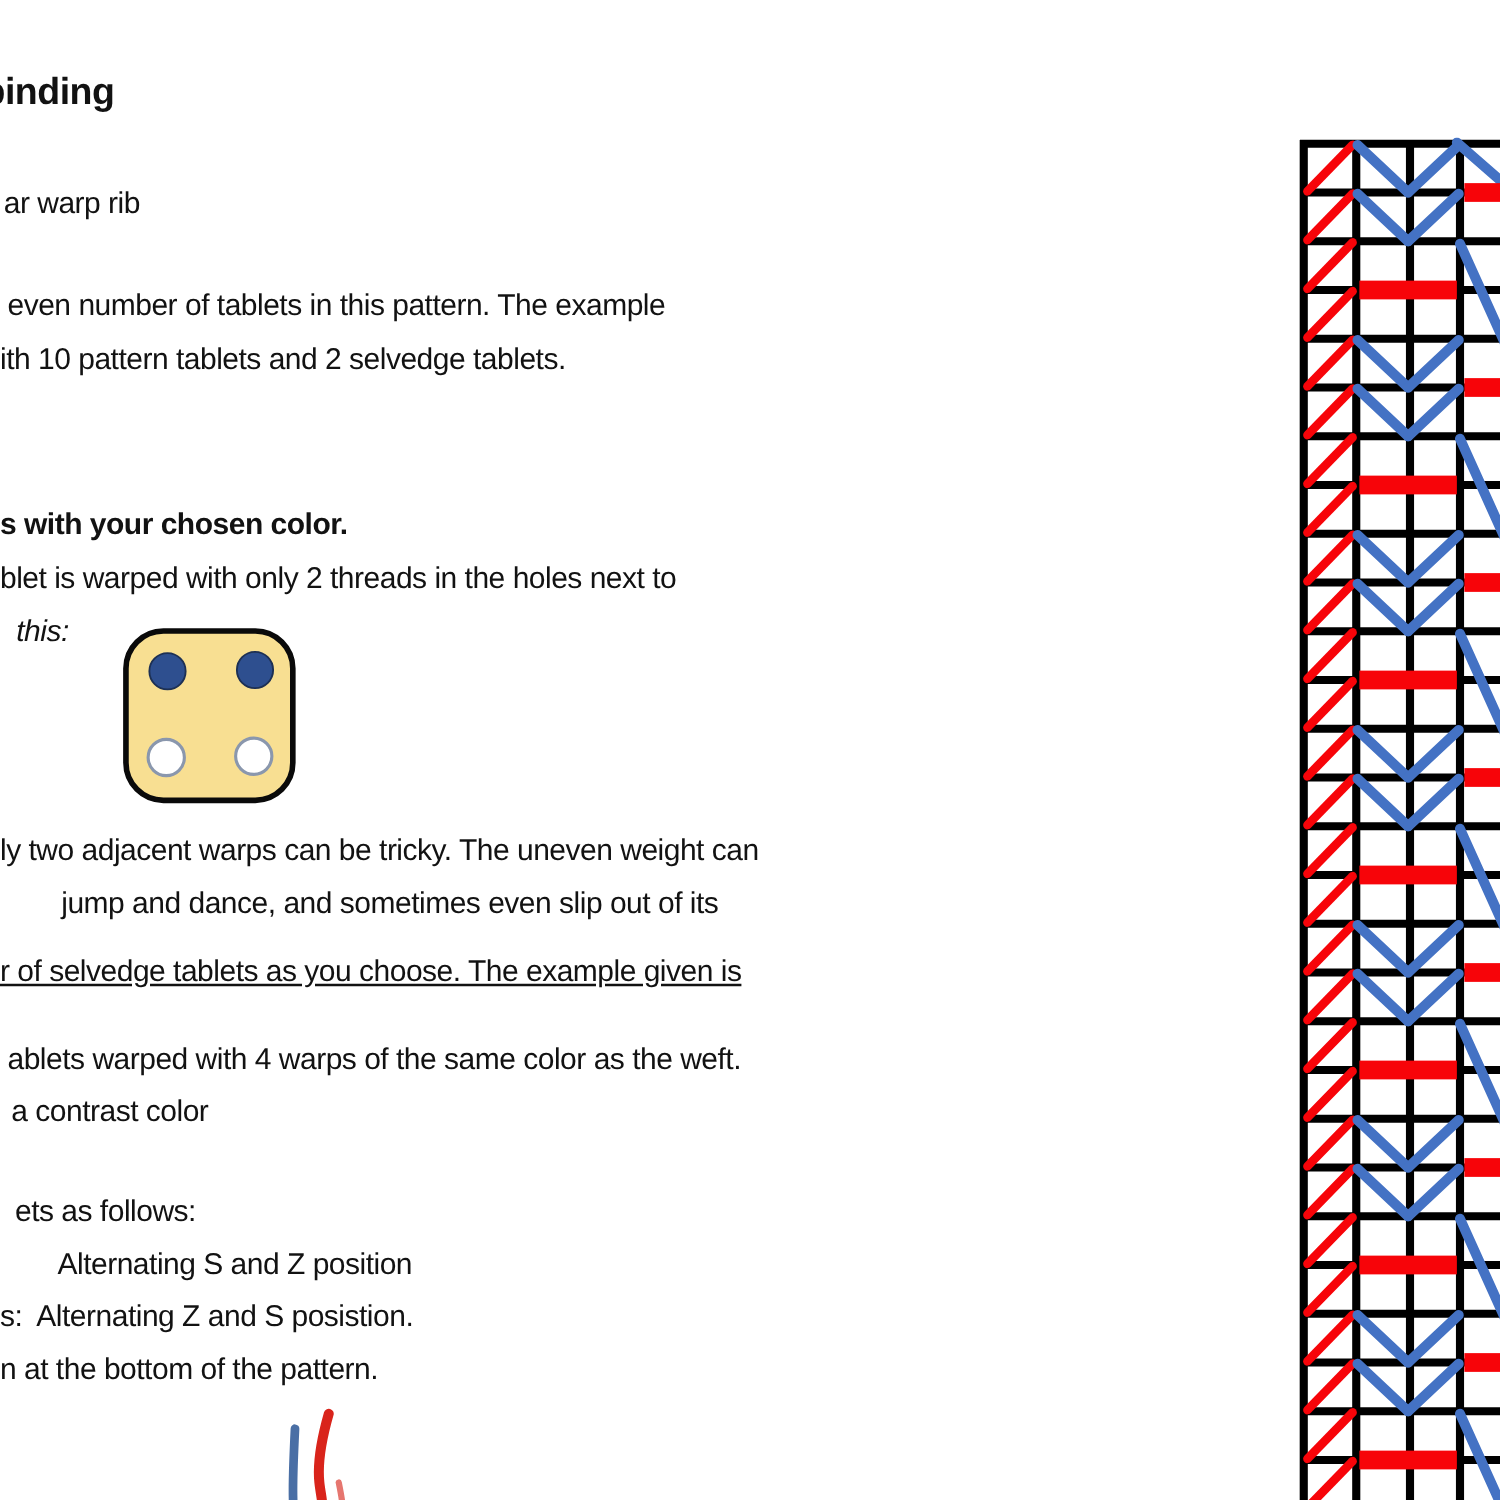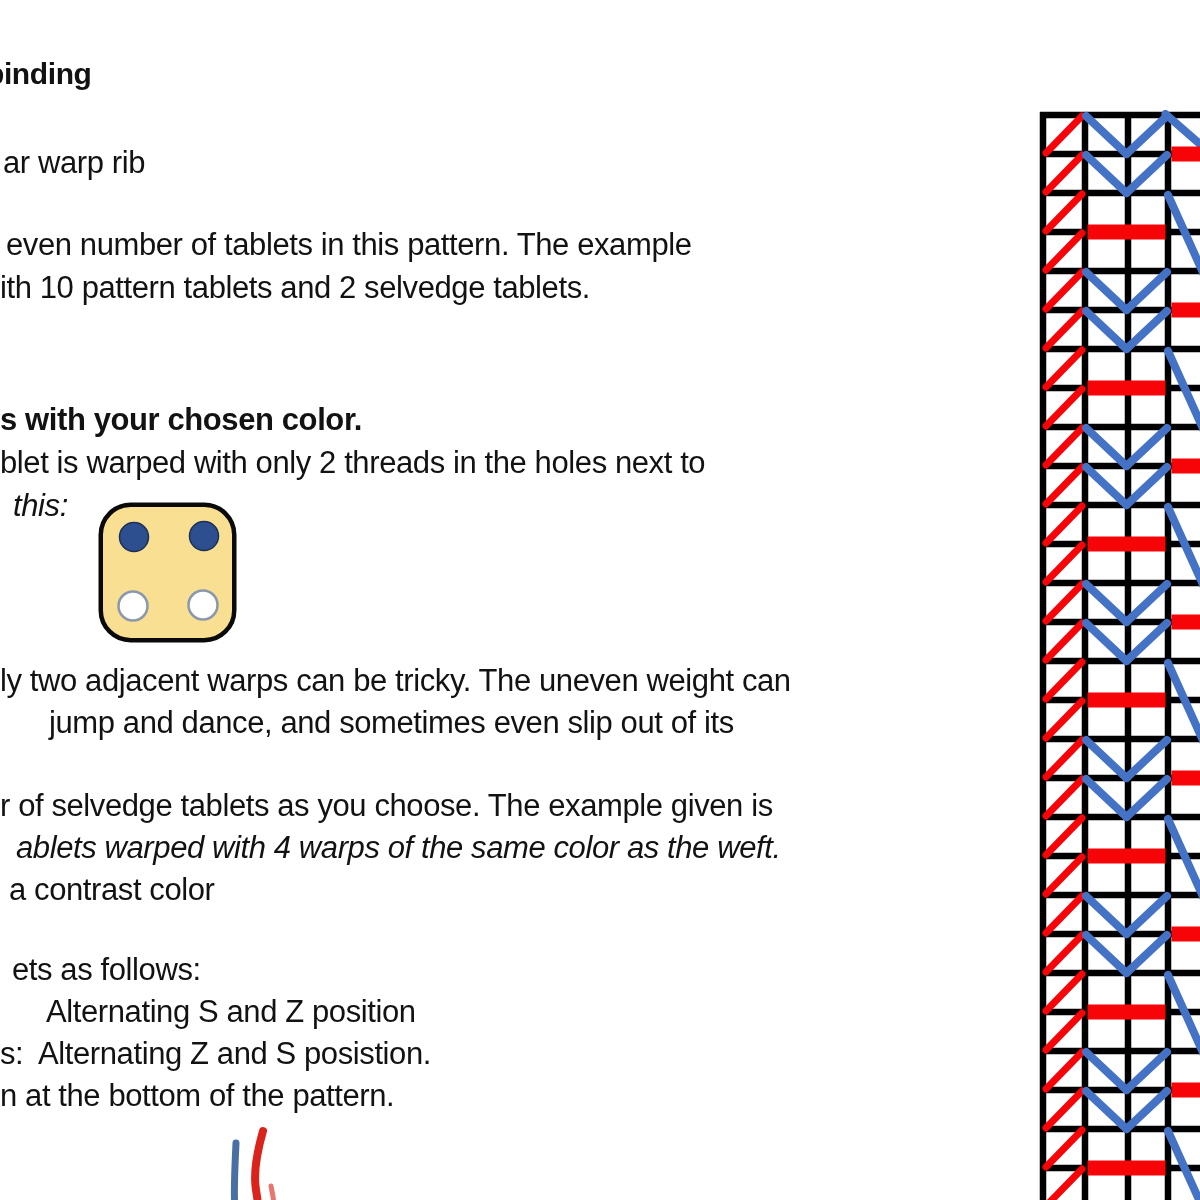--- a/index.html
+++ b/index.html
@@ -1,42 +1,42 @@
 <!DOCTYPE html>
 <html><head>
 <meta charset="utf-8">
 <style>
   html,body{margin:0;padding:0;}
   .page{
     position:relative;width:1200px;height:1200px;background:#ffffff;
     overflow:hidden;font-family:"Liberation Sans",sans-serif;color:#121212;
   }
   .tline{
-    position:absolute;white-space:pre;font-size:31px;line-height:33px;
+    position:absolute;white-space:pre;font-size:24px;line-height:33px;
     letter-spacing:-0.4px;color:#121212;
   }
   .tline.bold{font-weight:bold;font-size:30px;}
   svg{position:absolute;display:block;}
 </style>
 </head>
 <body>
 
 <div class="page">
   <div id="text-layer">
       <div class="tline bold" style="left: -14px; top: 57px;">binding</div>
       <div class="tline" style="left: 3px; top: 146px;">ar warp rib</div>
       <div class="tline" style="left: 6px; top: 228px;">even number of tablets in this pattern. The example</div>
       <div class="tline" style="left: 0px; top: 271px;">ith 10 pattern tablets and 2 selvedge tablets.</div>
       <div class="tline" style="left: 0px; top: 403px; font-weight: bold;">s with your chosen color.</div>
       <div class="tline" style="left: 0px; top: 446px;">blet is warped with only 2 threads in the holes next to</div>
       <div class="tline" style="left: 13px; top: 489px; font-style: italic;">this:</div>
       <div class="tline" style="left: 0px; top: 664px;">ly two adjacent warps can be tricky. The uneven weight can</div>
       <div class="tline" style="left: 9px; top: 706px; margin-left: 40px;">jump and dance, and sometimes even slip out of its</div>
-      <div class="tline" style="left: 0px; top: 789px;">r of selvedge tablets as you choose. The example given is</div>
-      <div class="tline" style="left: 16px; top: 831px; font-style: italic;">ablets warped with 4 warps of the same color as the weft.</div>
+      <div class="tline" style="left: 0px; top: 761px; text-decoration: underline;">r of selvedge tablets as you choose. The example given is</div>
+      <div class="tline" style="left: 6px; top: 831px;">ablets warped with 4 warps of the same color as the weft.</div>
       <div class="tline" style="left: 9px; top: 873px;">a contrast color</div>
       <div class="tline" style="left: 12px; top: 953px;">ets as follows:</div>
       <div class="tline" style="left: 16px; top: 995px; margin-left: 30px;">Alternating S and Z position</div>
       <div class="tline" style="left: 0px; top: 1037px;">s:  Alternating Z and S posistion.</div>
       <div class="tline" style="left: 0px; top: 1079px;">n at the bottom of the pattern.</div>
     </div>
   <svg id="card-svg" width="142" height="144" style="left: 98px; top: 502px;">
       <rect x="2.75" y="2.75" width="133.5" height="135.5" rx="30" ry="30" fill="#F8DF92" stroke="#0a0a0a" stroke-width="4.5"></rect>
       <circle cx="36" cy="35" r="14.5" fill="#2E4F8F" stroke="#1d3054" stroke-width="1.5"></circle>
       <circle cx="106" cy="34" r="14.5" fill="#2E4F8F" stroke="#1d3054" stroke-width="1.5"></circle>

